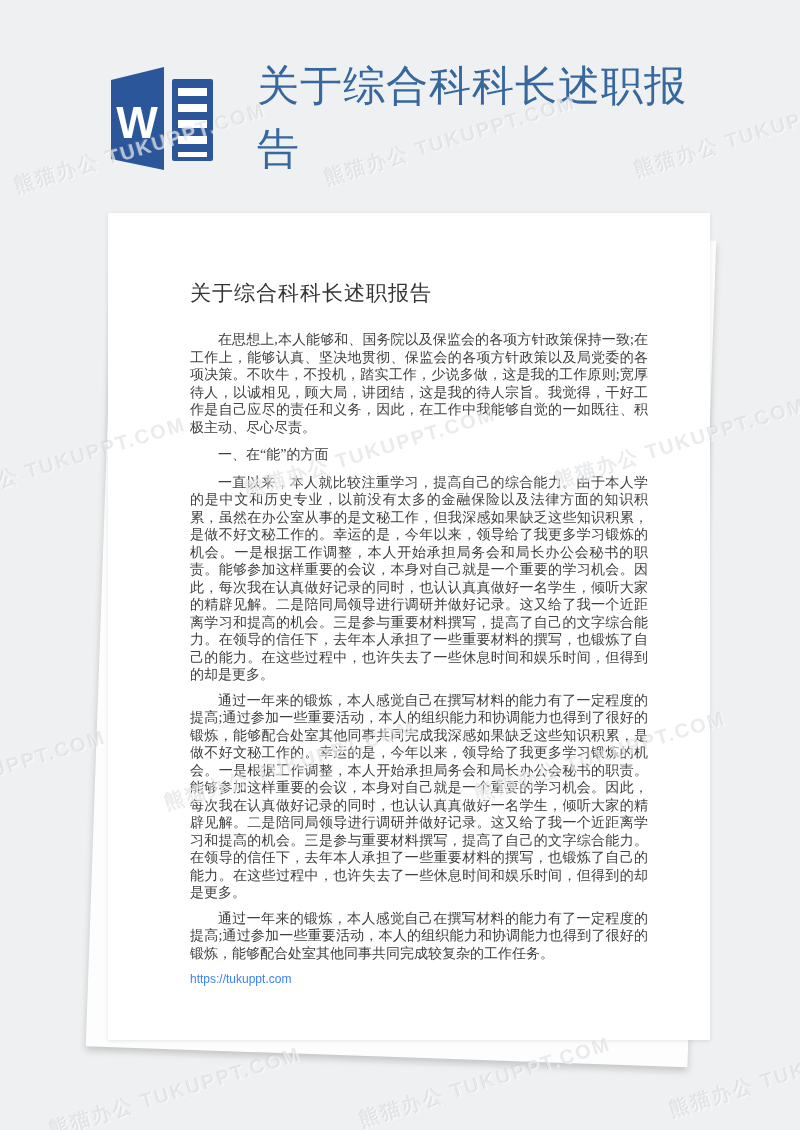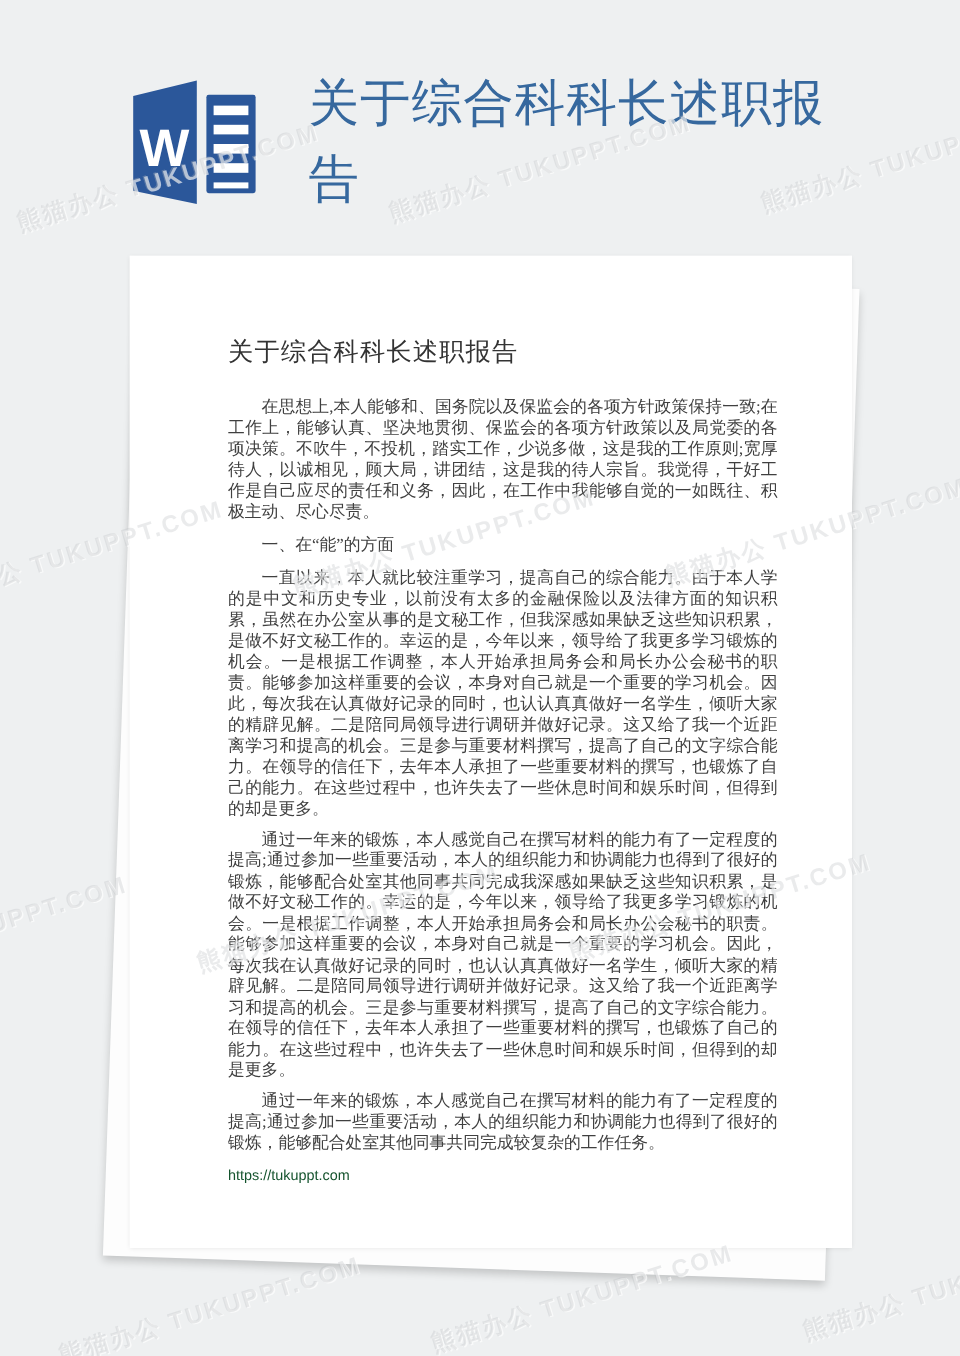--- a/index.html
+++ b/index.html
@@ -43,21 +43,21 @@
   .doc-body{
     font-family:"Liberation Serif","DejaVu Serif",serif;
     font-size:14px;line-height:17.5px;color:#404040;
     text-align:justify;
   }
   .doc-para{margin:0 0 8px 0;text-indent:2em;}
   .doc-heading{margin:10px 0 10px 0;}
   .doc-link{
     margin-top:10px;
     font-family:"Liberation Sans","DejaVu Sans",sans-serif;
-    font-size:12px;color:#14532d;
+    font-size:12px;color:#3b82f6;
   }
 
   
   .wm-layer{position:absolute;inset:0;pointer-events:none;z-index:5;}
   .wm{
     position:absolute;white-space:nowrap;
     transform:translate(-50%,-50%) rotate(-17deg);
     font-family:"Liberation Sans","DejaVu Sans",sans-serif;
     font-size:20px;font-weight:700;letter-spacing:2px;
     color:rgba(184,188,193,0.30);

